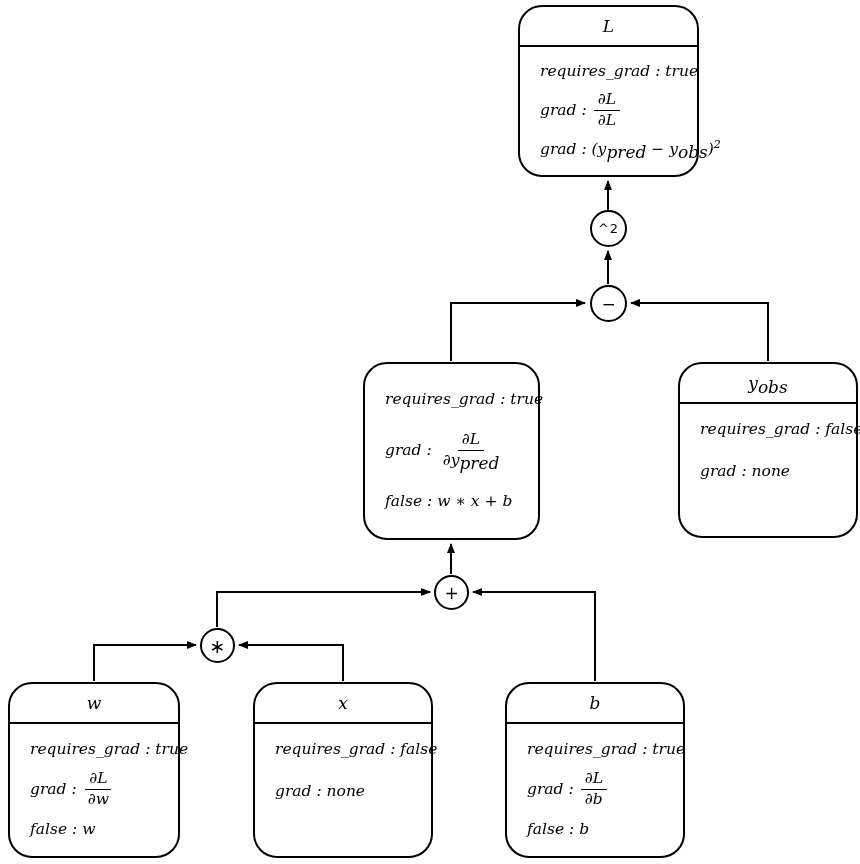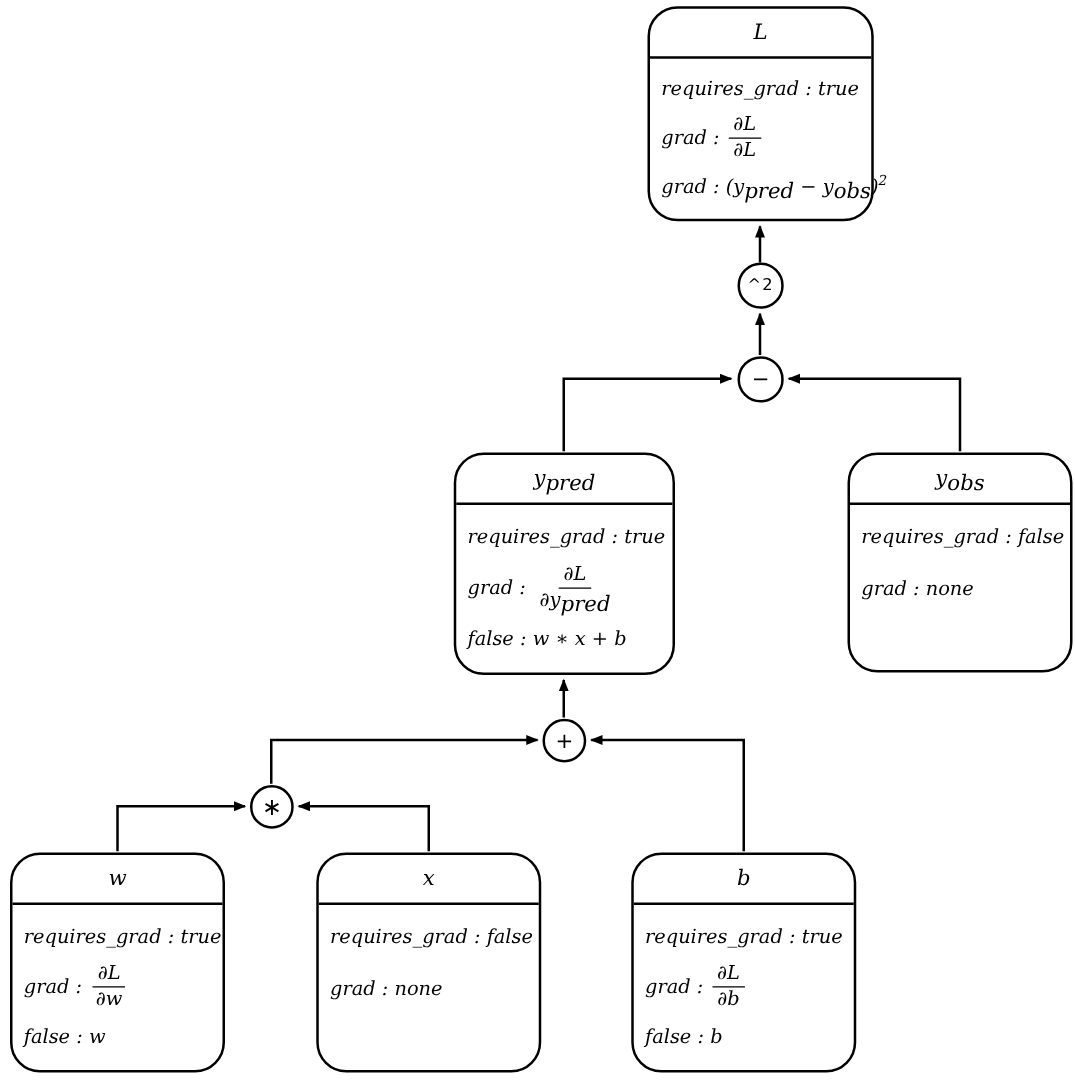--- a/index.html
+++ b/index.html
@@ -40,21 +40,21 @@
     justify-content: center;
     font-style: italic;
     font-size: 17px;
     flex: 0 0 auto;
   }
   .node-body {
     flex: 1 1 auto;
     display: flex;
     flex-direction: column;
     justify-content: space-evenly;
-    padding: 4px 6px 6px 9px;
+    padding: 4px 6px 6px 20px;
     font-style: italic;
     font-size: 15.5px;
     white-space: nowrap;
   }
   .node-body.two-fields {
     justify-content: flex-start;
     gap: 24px;
     padding-top: 16px;
   }
   .field {
@@ -161,23 +161,20 @@
           <span class="den">∂L</span>
         </span>
       </div>
       <div class="field">
         <span><span>grad : (y</span><sub>pred</sub><span> − y</span><sub>obs</sub><span>)</span><sup>2</sup></span>
       </div>
     </div>
   </div>
 
   <div class="node node-y-pred">
-    <div class="node-title">
-      <span><span>y</span><sub>pred</sub></span>
-    </div>
     <div class="node-body">
       <div class="field">
         <span>requires_grad : true</span>
       </div>
       <div class="field">
         <span>grad :</span>
         <span class="frac">
           <span class="num">∂L</span>
           <span class="den"><span>∂y</span><sub>pred</sub></span>
         </span>

